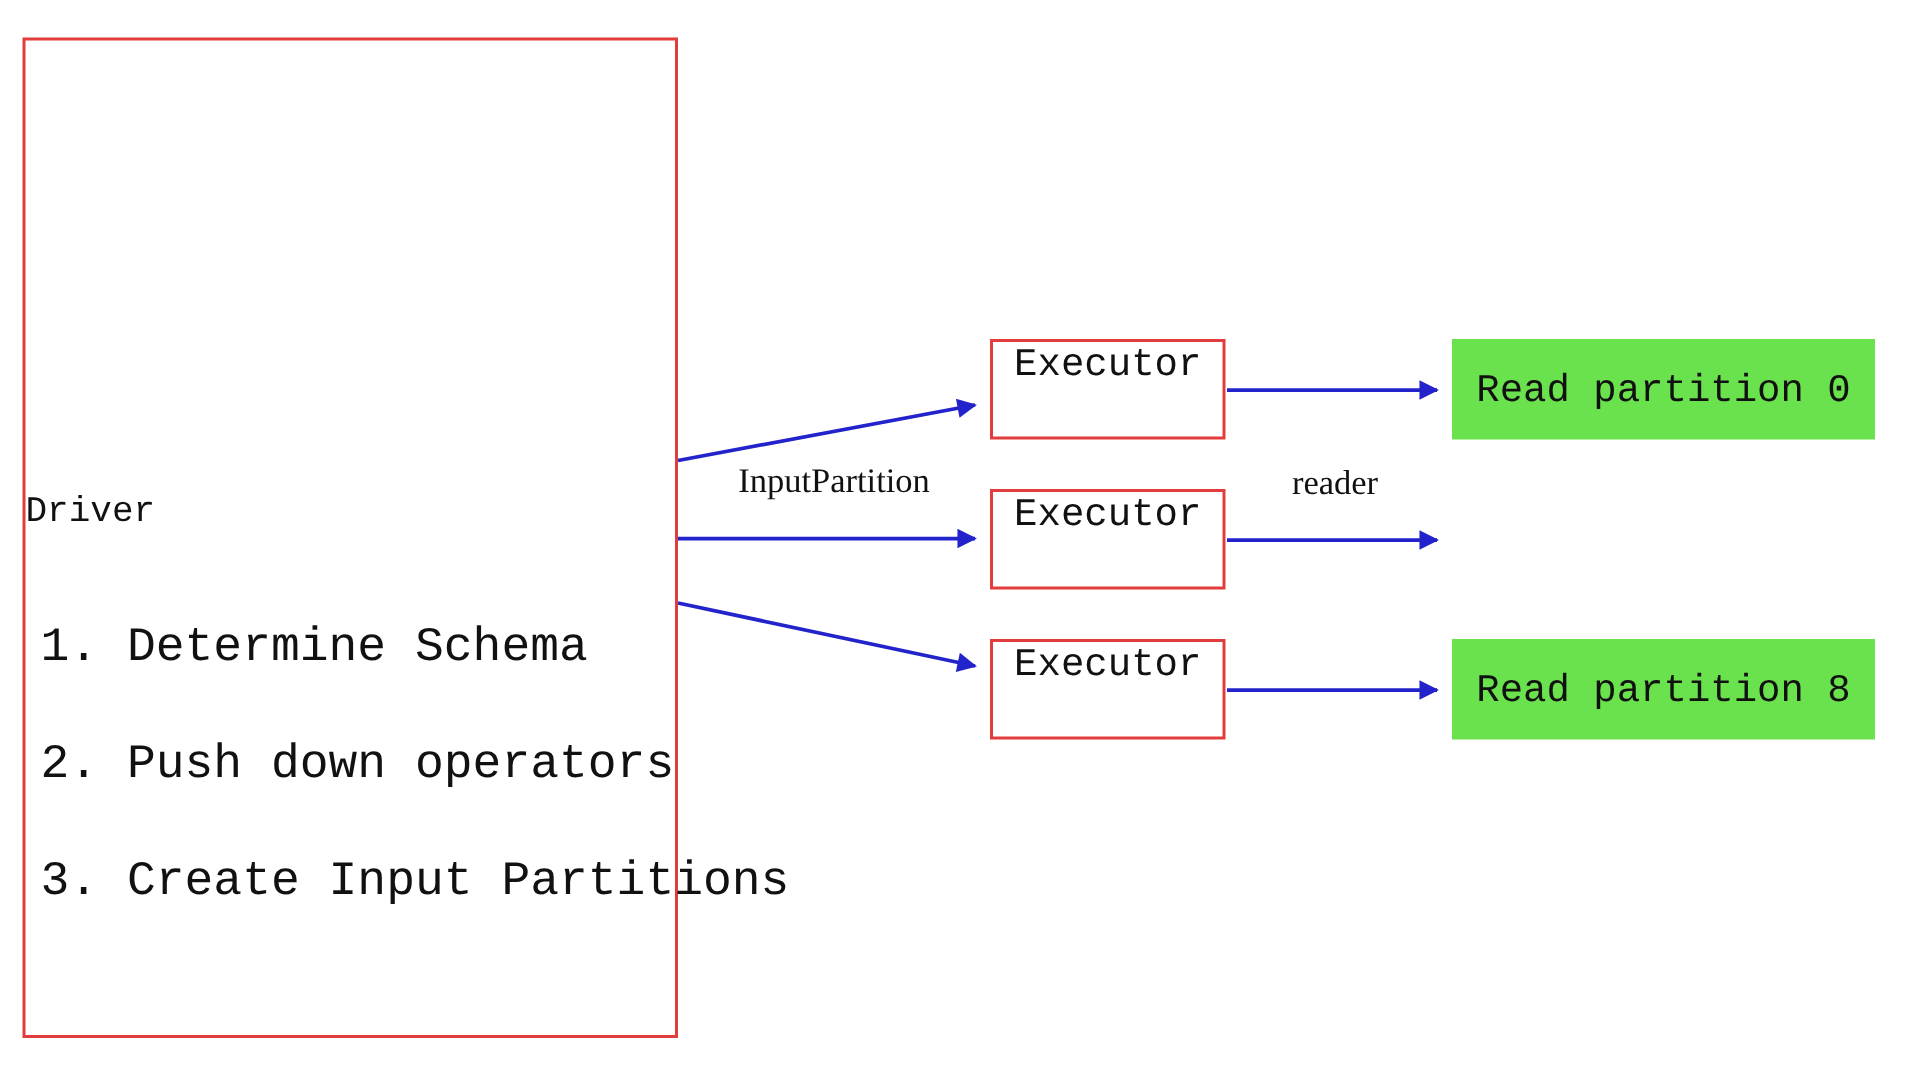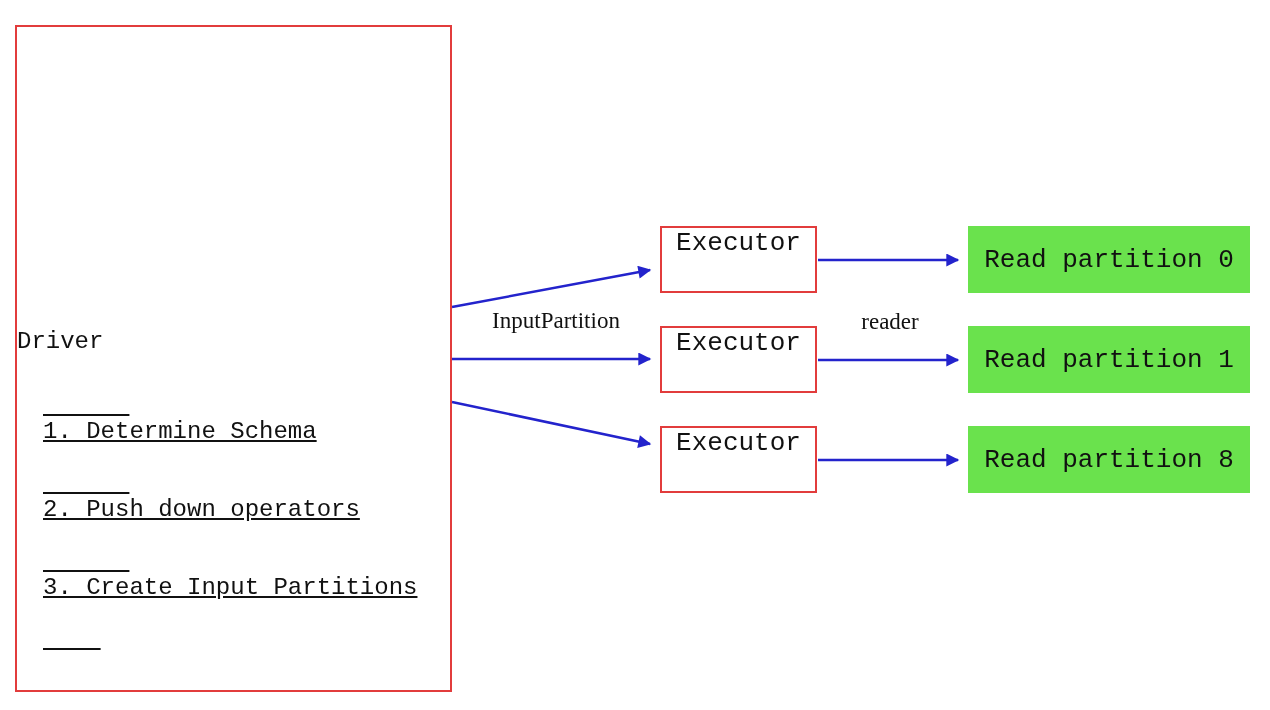--- a/index.html
+++ b/index.html
@@ -21,22 +21,22 @@
 
   .driver-box{
     position:absolute;left:15px;top:25px;width:437px;height:667px;
     border:2px solid var(--box-border);background:var(--bg);z-index:2;
   }
   .driver-title{
     position:absolute;top:254px;left:0;width:100%;
     text-align:left;font-size:24px;line-height:26px;margin-top:48px;
   }
   .driver-steps{
-    position:absolute;top:340px;left:26px;
-    font-size:24px;line-height:26px;white-space:pre;text-decoration:underline;
+    position:absolute;top:340px;left:10px;
+    font-size:32px;line-height:26px;white-space:pre;
   }
 
   .executor-box{
     position:absolute;left:660px;width:157px;height:67px;
     border:2px solid var(--box-border);background:var(--bg);z-index:2;
     display:flex;align-items:flex-start;justify-content:center;
     font-size:26px;
   }
   .exec-0{top:226px;}
   .exec-1{top:326px;}
@@ -95,23 +95,20 @@
   <div class="executor-box exec-1 mono">
     <span>Executor</span>
   </div>
   <div class="executor-box exec-2 mono">
     <span>Executor</span>
   </div>
 
   <div class="partition-box part-0 mono">
     <span>Read partition 0</span>
   </div>
-  <div class="partition-box part-1 mono">
-    <span>Read partition 1</span>
-  </div>
   <div class="partition-box part-2 mono">
     <span>Read partition 8</span>
   </div>
 
   <div class="edge-label label-serialize serif">
     <div>InputPartition</div>
   </div>
 
   <div class="edge-label label-reader serif">
     <div>reader</div>

